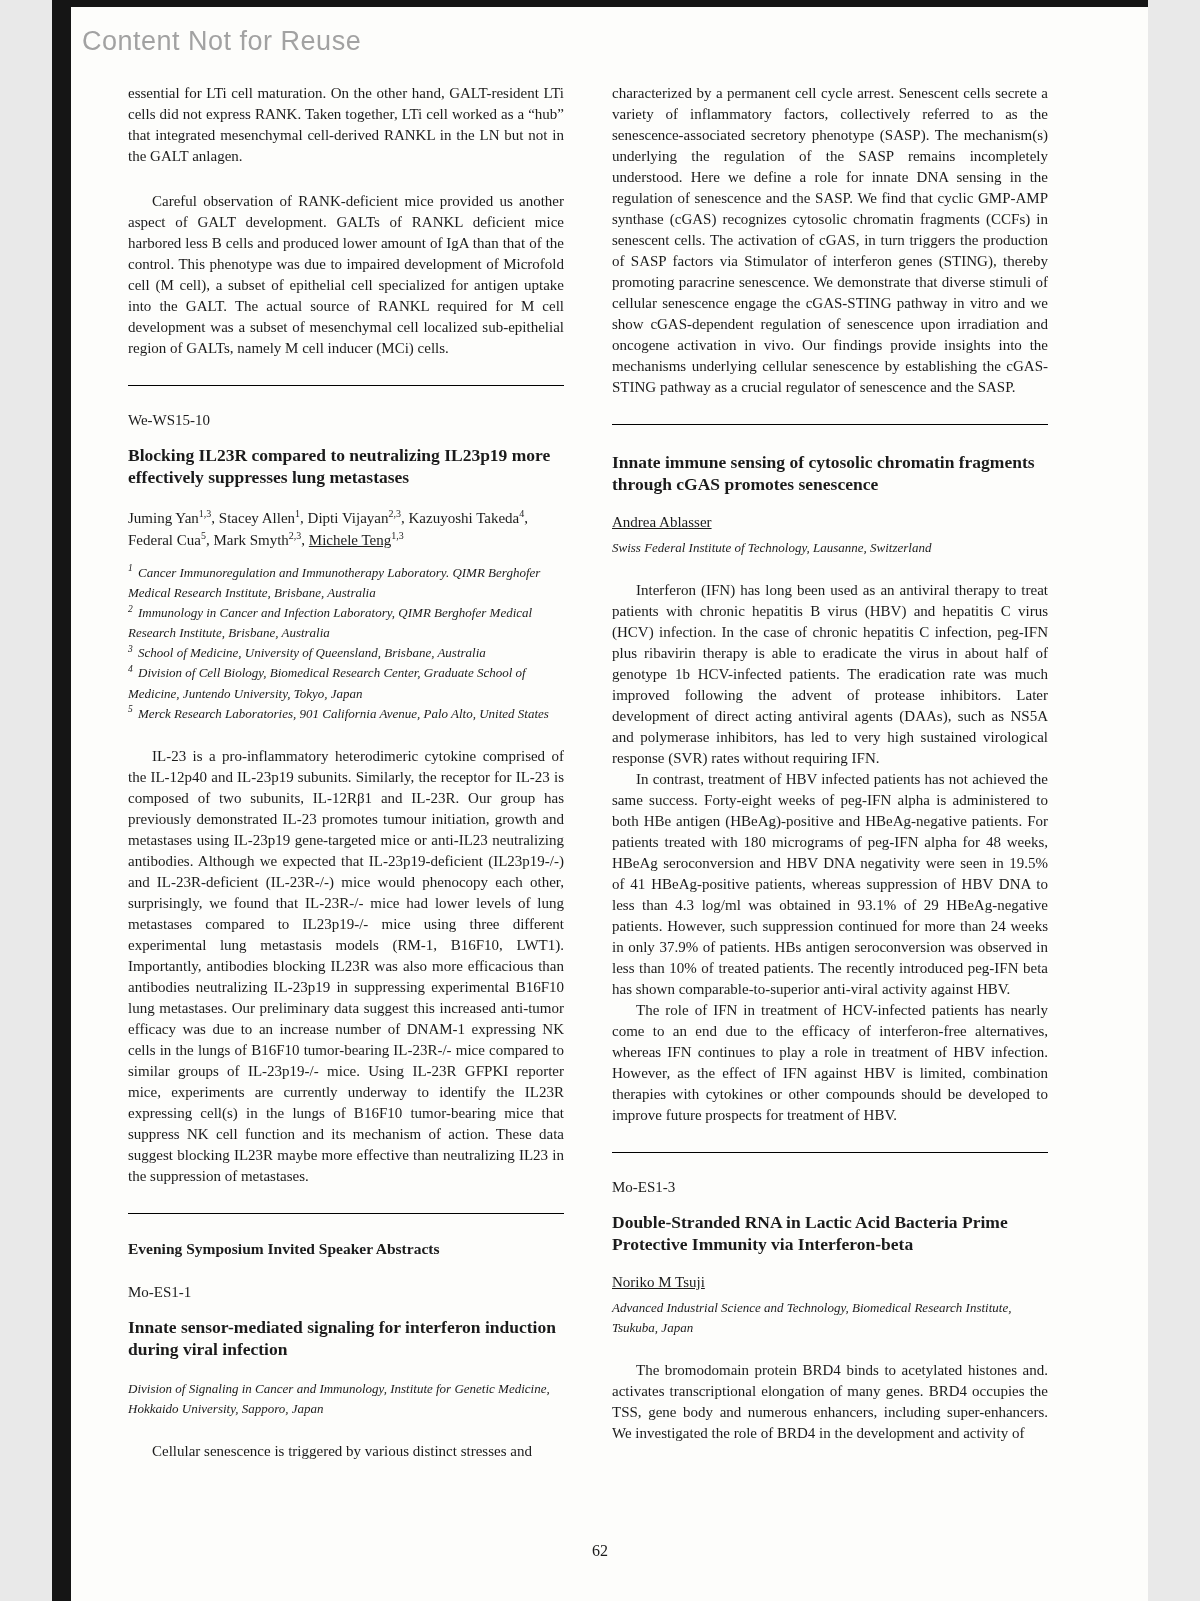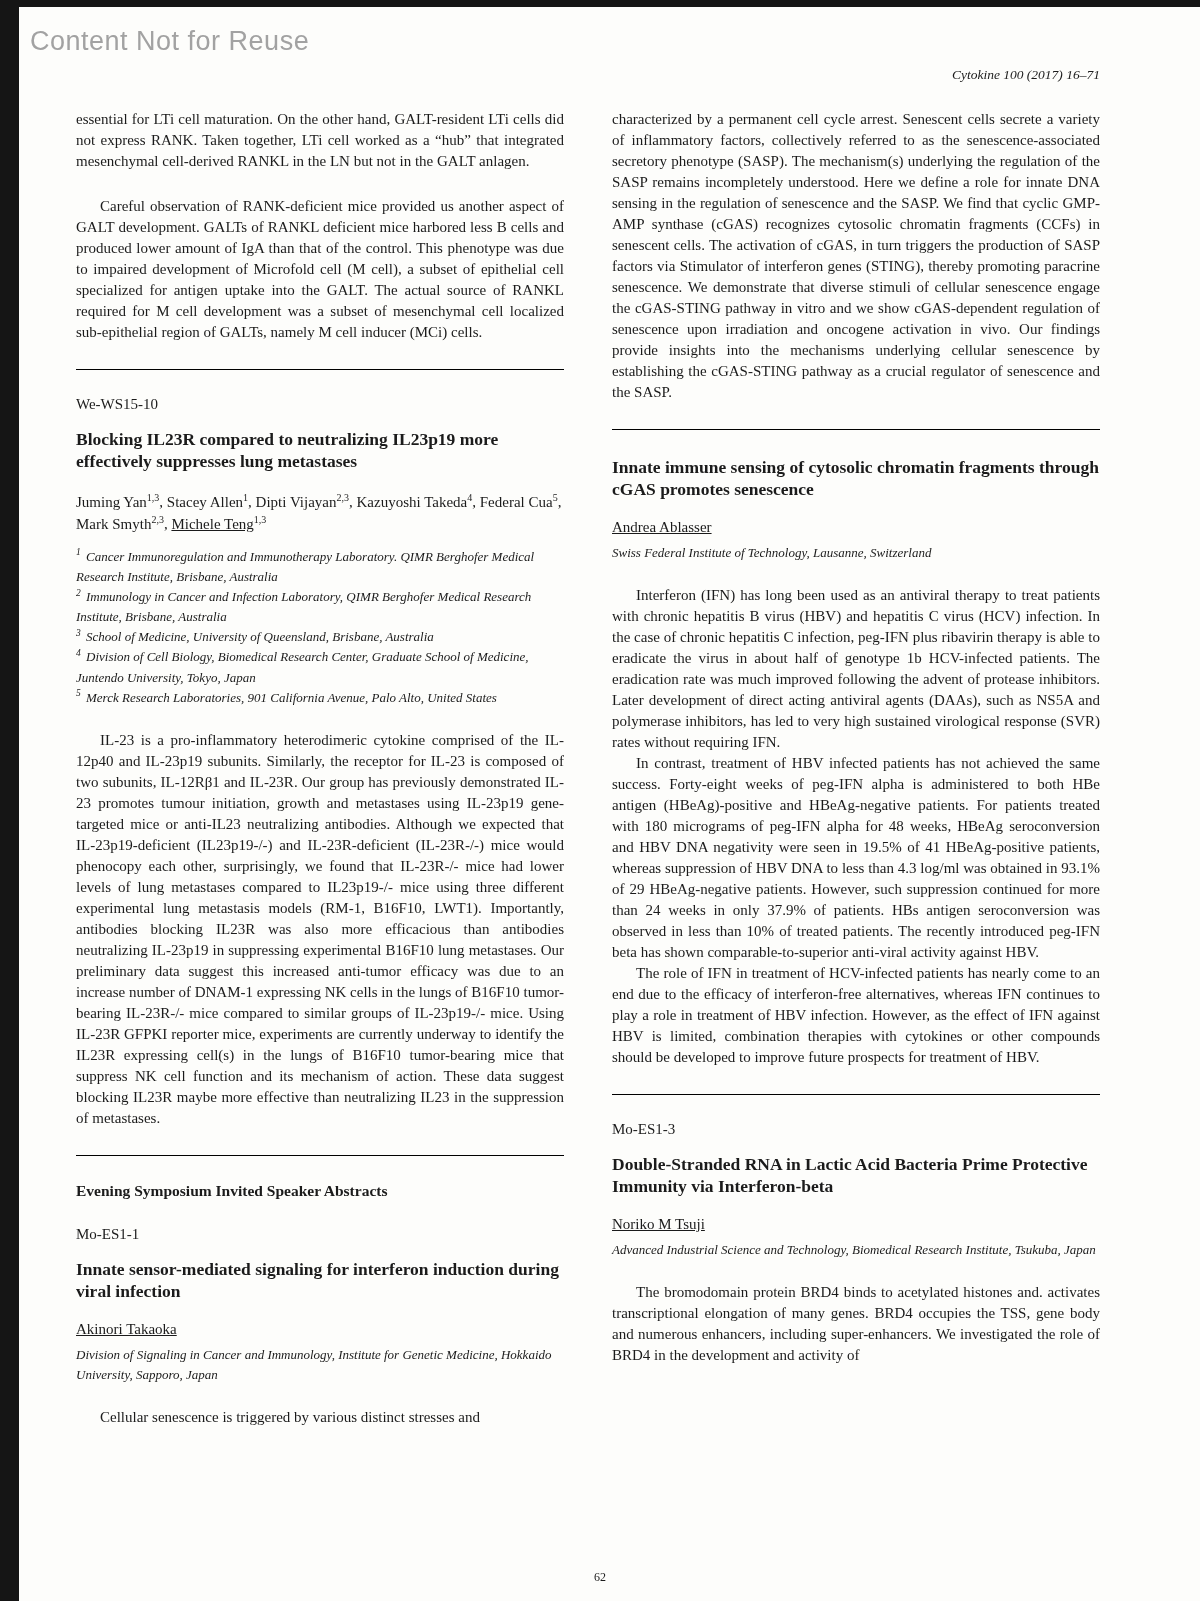--- a/index.html
+++ b/index.html
@@ -1,18 +1,18 @@
 <!DOCTYPE html>
 <html><head>
 <meta charset="utf-8">
 <style>
   * { margin:0; padding:0; box-sizing:border-box; }
   html,body { background:#e9e9e9; }
   .page {
-    width:1200px; min-height:1601px; margin:0 auto; position:relative;
+    width:1096px; min-height:1601px; margin:0 auto; position:relative;
     background:#fdfdfb; color:#1b1b1b;
     font-family:"Liberation Serif", serif;
     padding:26px 100px 70px 76px;
   }
   .edge-top { position:absolute; top:0; left:0; right:0; height:7px; background:#151515; }
   .edge-left { position:absolute; top:0; left:0; bottom:0; width:19px; background:#151515; }
   .watermark { font-family:"Liberation Sans", sans-serif; font-size:27px; color:#a2a2a2; margin-left:-46px; letter-spacing:0.5px; }
   .journal-ref { text-align:right; font-style:italic; font-size:13.5px; margin-top:10px; }
   .columns { display:flex; gap:48px; margin-top:26px; }
   .col { flex:1; min-width:0; }
@@ -24,31 +24,30 @@
   .authors { font-size:15px; line-height:1.5; margin-bottom:9px; }
   .authors sup { font-size:10px; line-height:0; }
   .authors .underline { text-decoration:underline; }
   .affils { margin-bottom:22px;margin-top:11px; }
   .affil { font-size:13px; font-style:italic; line-height:1.55; }
   .affil-sup { font-size:9.5px; line-height:0; margin-right:2px; }
   .body .para { margin:0; }
   .session-heading { font-weight:bold; font-size:15.5px; margin-bottom:26px; }
   .speaker { font-size:15px; text-decoration:underline; margin-bottom:7px; }
   .speaker-affil { font-size:13px; font-style:italic; line-height:1.55; margin-bottom:22px; }
-  .footer { position:absolute; bottom:16px; left:50%; transform:translateX(-50%); font-size:12px; }
+  .footer { position:absolute; bottom:41px; left:50%; transform:translateX(-50%); font-size:16px; }
 </style>
 </head>
 <body>
 
 <div class="page">
   <div class="edge-top"></div>
   <div class="edge-left"></div>
 
   <div class="watermark">Content Not for Reuse</div>
-  <div class="journal-ref">Cytokine 100 (2017) 16–71</div>
 
   <div class="columns">
 
     <div class="col">
       <p class="para">essential for LTi cell maturation. On the other hand, GALT-resident LTi cells did not express RANK. Taken together, LTi cell worked as a “hub” that integrated mesenchymal cell-derived RANKL in the LN but not in the GALT anlagen.</p>
       <p class="para indent">Careful observation of RANK-deficient mice provided us another aspect of GALT development. GALTs of RANKL deficient mice harbored less B cells and produced lower amount of IgA than that of the control. This phenotype was due to impaired development of Microfold cell (M cell), a subset of epithelial cell specialized for antigen uptake into the GALT. The actual source of RANKL required for M cell development was a subset of mesenchymal cell localized sub-epithelial region of GALTs, namely M cell inducer (MCi) cells.</p>
 
       <div class="rule"></div>
 
       <div class="code">We-WS15-10</div>
@@ -64,21 +63,20 @@
       <div class="body">
           <p class="para indent">IL-23 is a pro-inflammatory heterodimeric cytokine comprised of the IL-12p40 and IL-23p19 subunits. Similarly, the receptor for IL-23 is composed of two subunits, IL-12Rβ1 and IL-23R. Our group has previously demonstrated IL-23 promotes tumour initiation, growth and metastases using IL-23p19 gene-targeted mice or anti-IL23 neutralizing antibodies. Although we expected that IL-23p19-deficient (IL23p19-/-) and IL-23R-deficient (IL-23R-/-) mice would phenocopy each other, surprisingly, we found that IL-23R-/- mice had lower levels of lung metastases compared to IL23p19-/- mice using three different experimental lung metastasis models (RM-1, B16F10, LWT1). Importantly, antibodies blocking IL23R was also more efficacious than antibodies neutralizing IL-23p19 in suppressing experimental B16F10 lung metastases. Our preliminary data suggest this increased anti-tumor efficacy was due to an increase number of DNAM-1 expressing NK cells in the lungs of B16F10 tumor-bearing IL-23R-/- mice compared to similar groups of IL-23p19-/- mice. Using IL-23R GFPKI reporter mice, experiments are currently underway to identify the IL23R expressing cell(s) in the lungs of B16F10 tumor-bearing mice that suppress NK cell function and its mechanism of action. These data suggest blocking IL23R maybe more effective than neutralizing IL23 in the suppression of metastases.</p>
         </div>
 
       <div class="rule"></div>
 
       <div class="session-heading">Evening Symposium Invited Speaker Abstracts</div>
 
       <div class="code">Mo-ES1-1</div>
       <h2 class="title">Innate sensor-mediated signaling for interferon induction during viral infection</h2>
-      <div class="speaker">Akinori Takaoka</div>
       <div class="speaker-affil">Division of Signaling in Cancer and Immunology, Institute for Genetic Medicine, Hokkaido University, Sapporo, Japan</div>
       <div class="body">
           <p class="para indent">Cellular senescence is triggered by various distinct stresses and</p>
         </div>
     </div>
 
     <div class="col">
       <p class="para">characterized by a permanent cell cycle arrest. Senescent cells secrete a variety of inflammatory factors, collectively referred to as the senescence-associated secretory phenotype (SASP). The mechanism(s) underlying the regulation of the SASP remains incompletely understood. Here we define a role for innate DNA sensing in the regulation of senescence and the SASP. We find that cyclic GMP-AMP synthase (cGAS) recognizes cytosolic chromatin fragments (CCFs) in senescent cells. The activation of cGAS, in turn triggers the production of SASP factors via Stimulator of interferon genes (STING), thereby promoting paracrine senescence. We demonstrate that diverse stimuli of cellular senescence engage the cGAS-STING pathway in vitro and we show cGAS-dependent regulation of senescence upon irradiation and oncogene activation in vivo. Our findings provide insights into the mechanisms underlying cellular senescence by establishing the cGAS-STING pathway as a crucial regulator of senescence and the SASP.</p>
 
       <div class="rule"></div>

